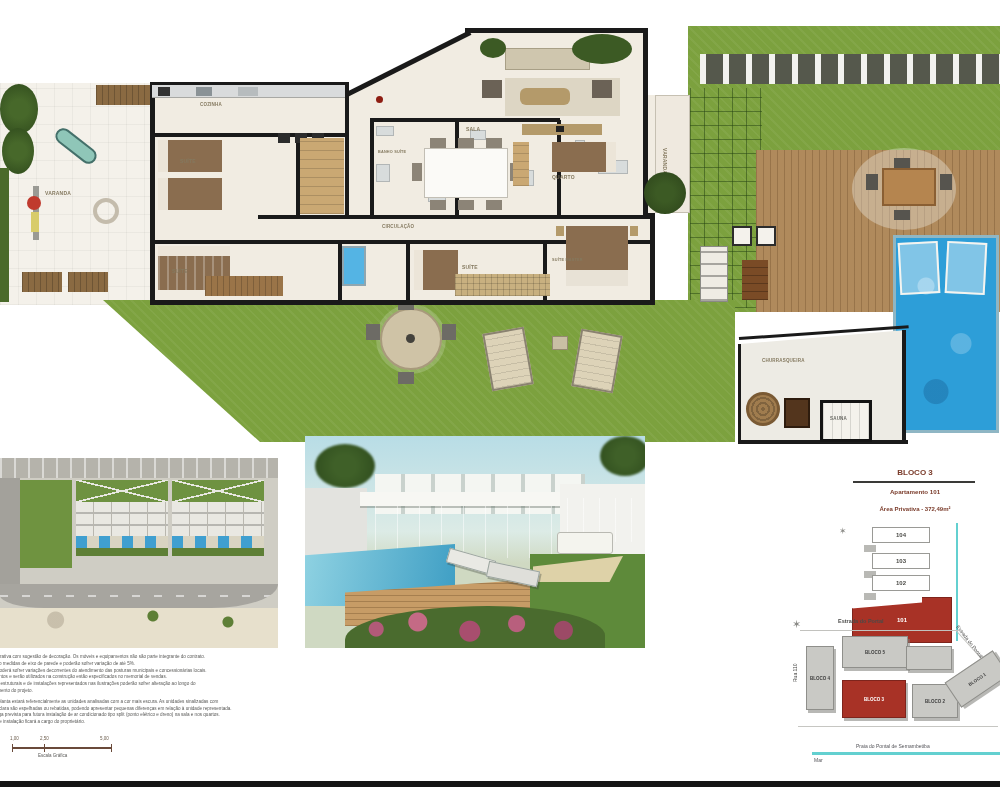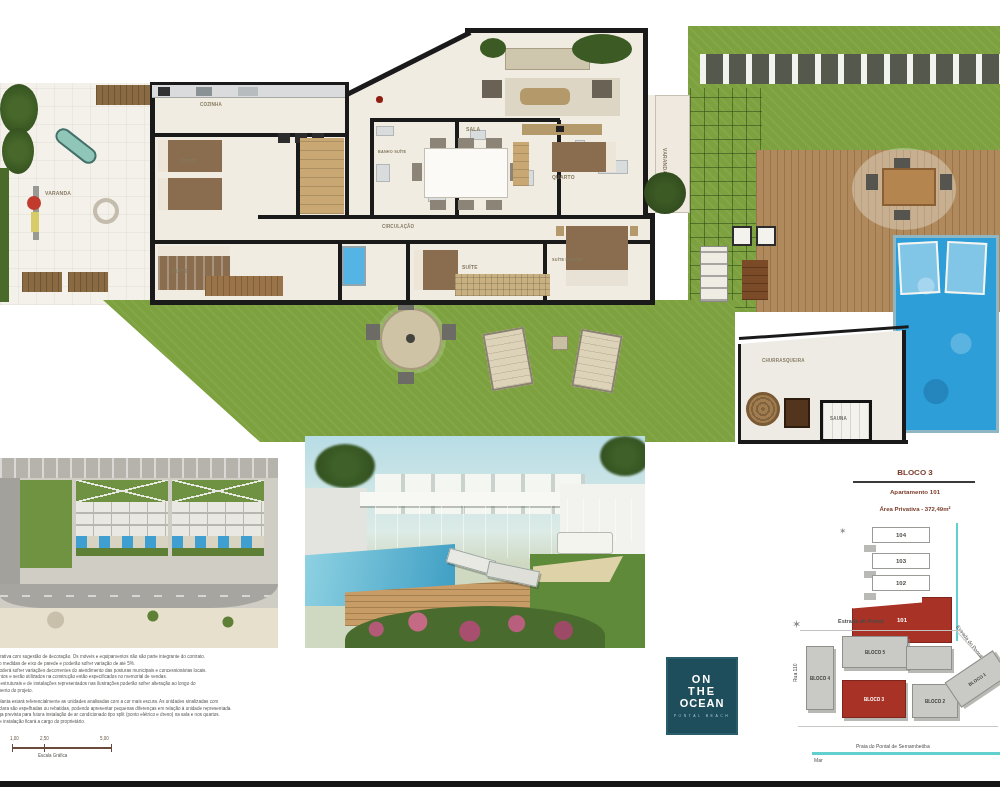--- a/index.html
+++ b/index.html
@@ -231,26 +231,20 @@
     <span class="f" style="left:0;top:0;font-size:4.5px;color:#6a5a4a">1,00</span>
     <span class="f" style="left:30px;top:0;font-size:4.5px;color:#6a5a4a">2,50</span>
     <span class="f" style="left:90px;top:0;font-size:4.5px;color:#6a5a4a">5,00</span>
     <div class="f" style="left:2px;top:11px;width:100px;height:2px;background:#6a4a3a"></div>
     <div class="f" style="left:2px;top:8px;width:1px;height:8px;background:#6a4a3a"></div>
     <div class="f" style="left:34px;top:8px;width:1px;height:8px;background:#6a4a3a"></div>
     <div class="f" style="left:101px;top:8px;width:1px;height:8px;background:#6a4a3a"></div>
     <span class="f" style="left:28px;top:17px;font-size:4.5px;color:#5a5a58">Escala Gráfica</span>
   </div>
 
-  <div class="f" style="left:666px;top:657px;width:72px;height:78px;background:#1e4d5b;border:2px solid #2a5d6b;display:flex;flex-direction:column;align-items:center;justify-content:center;gap:1px">
-    <span style="color:#fff;font-weight:bold;font-size:11px;letter-spacing:2px;line-height:11px">ON</span>
-    <span style="color:#fff;font-weight:bold;font-size:11px;letter-spacing:2px;line-height:11px">THE</span>
-    <span style="color:#fff;font-weight:bold;font-size:11px;letter-spacing:1px;line-height:11px">OCEAN</span>
-    <span style="color:#9fc3cc;font-size:3.5px;letter-spacing:2.5px;margin-top:4px">PONTAL BEACH</span>
-  </div>
 
   <div class="f" style="left:845px;top:468px;width:150px;height:180px">
     <div style="position:absolute;left:0;top:0;width:140px;text-align:center;font-size:8px;font-weight:bold;color:#7a3b2a">BLOCO 3</div>
     <div class="f" style="left:8px;top:13px;width:122px;height:2px;background:#3a3a38"></div>
     <div style="position:absolute;left:0;top:20px;width:140px;text-align:center;font-size:6.2px;font-weight:bold;color:#7a3b2a">Apartamento 101</div>
     <div style="position:absolute;left:0;top:38px;width:140px;text-align:center;font-size:6px;font-weight:bold;color:#7a3b2a">Área Privativa - 372,49m²</div>
     <span style="position:absolute;left:-6px;top:58px;font-size:9px;color:#8a8a86">✶</span>
     <div class="f" style="left:7px;top:55px;width:110px;height:124px">
       <div class="floorbox" style="top:4px">
           <span>104</span>

